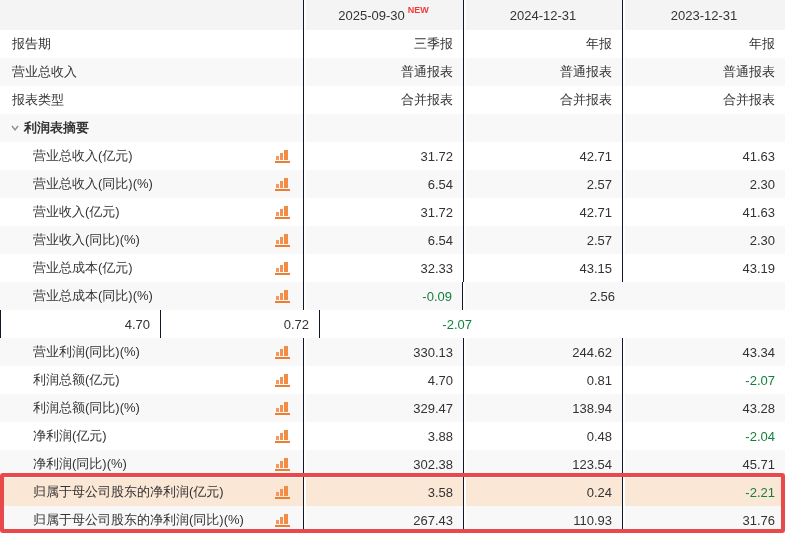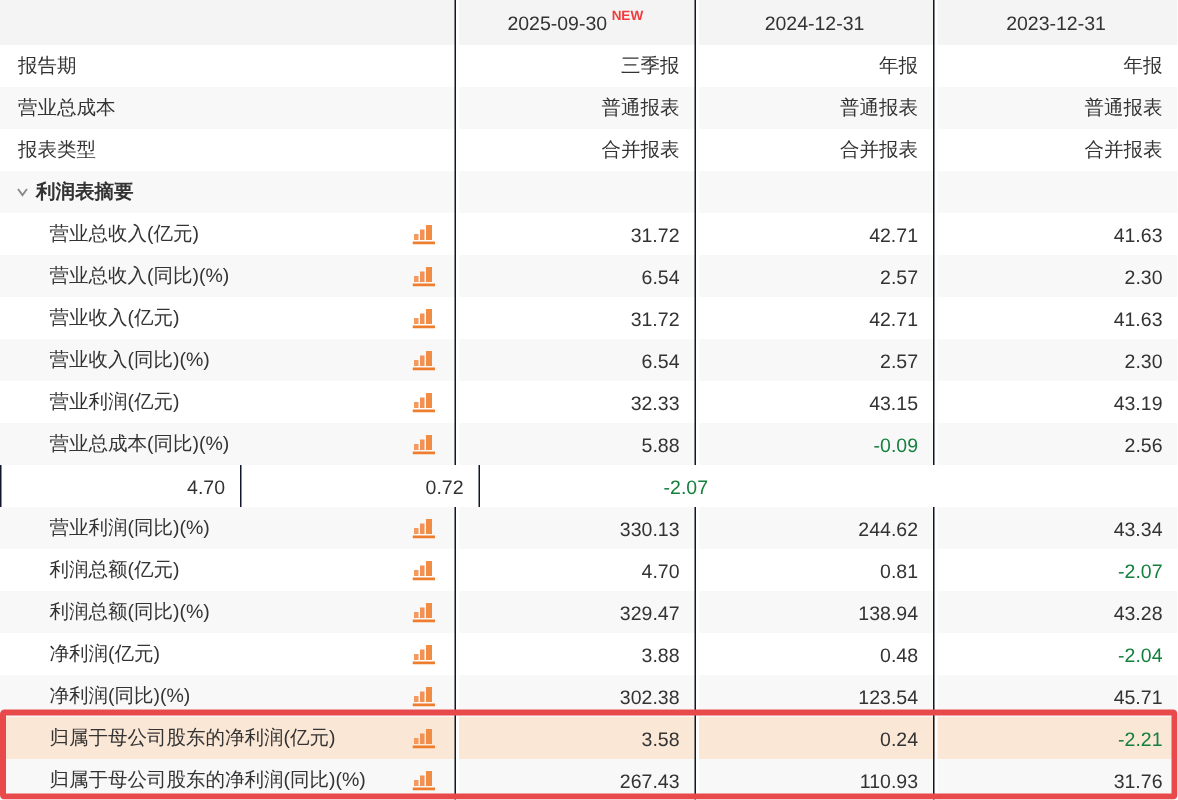--- a/index.html
+++ b/index.html
@@ -56,21 +56,21 @@
   </div>
 
   <div id="rows">
       <div class="row">
         <div class="cell lcell meta-label">报告期</div>
         <div class="cell vcell v1">三季报</div>
         <div class="cell vcell v2">年报</div>
         <div class="cell vcell v3">年报</div>
       </div>
       <div class="row stripe">
-        <div class="cell lcell meta-label">营业总成本</div>
+        <div class="cell lcell meta-label">营业总收入</div>
         <div class="cell vcell v1">普通报表</div>
         <div class="cell vcell v2">普通报表</div>
         <div class="cell vcell v3">普通报表</div>
       </div>
       <div class="row">
         <div class="cell lcell meta-label">报表类型</div>
         <div class="cell vcell v1">合并报表</div>
         <div class="cell vcell v2">合并报表</div>
         <div class="cell vcell v3">合并报表</div>
       </div>
@@ -146,21 +146,21 @@
               <rect x="0" y="12" width="15" height="2" fill="#ee7e2e"></rect>
             </svg>
           </span>
         </div>
         <div class="cell vcell v1">6.54</div>
         <div class="cell vcell v2">2.57</div>
         <div class="cell vcell v3">2.30</div>
       </div>
       <div class="row">
         <div class="cell lcell data-label">
-          <span>营业利润(亿元)</span>
+          <span>营业总成本(亿元)</span>
           <span class="chart-icon">
             <svg width="16" height="14" viewBox="0 0 16 14">
               <rect x="1" y="7" width="3" height="4" fill="#f49a5e"></rect>
               <rect x="5" y="4" width="3" height="7" fill="#f29055"></rect>
               <rect x="9" y="1" width="4" height="10" fill="#f08c44"></rect>
               <rect x="0" y="12" width="15" height="2" fill="#ee7e2e"></rect>
             </svg>
           </span>
         </div>
         <div class="cell vcell v1">32.33</div>
@@ -172,21 +172,20 @@
           <span>营业总成本(同比)(%)</span>
           <span class="chart-icon">
             <svg width="16" height="14" viewBox="0 0 16 14">
               <rect x="1" y="7" width="3" height="4" fill="#f49a5e"></rect>
               <rect x="5" y="4" width="3" height="7" fill="#f29055"></rect>
               <rect x="9" y="1" width="4" height="10" fill="#f08c44"></rect>
               <rect x="0" y="12" width="15" height="2" fill="#ee7e2e"></rect>
             </svg>
           </span>
         </div>
-        <div class="cell vcell v1">5.88</div>
         <div class="cell vcell v2 neg">-0.09</div>
         <div class="cell vcell v3">2.56</div>
       </div>
       <div class="row">
         <div class="cell vcell v1">4.70</div>
         <div class="cell vcell v2">0.72</div>
         <div class="cell vcell v3 neg">-2.07</div>
       </div>
       <div class="row stripe">
         <div class="cell lcell data-label">

